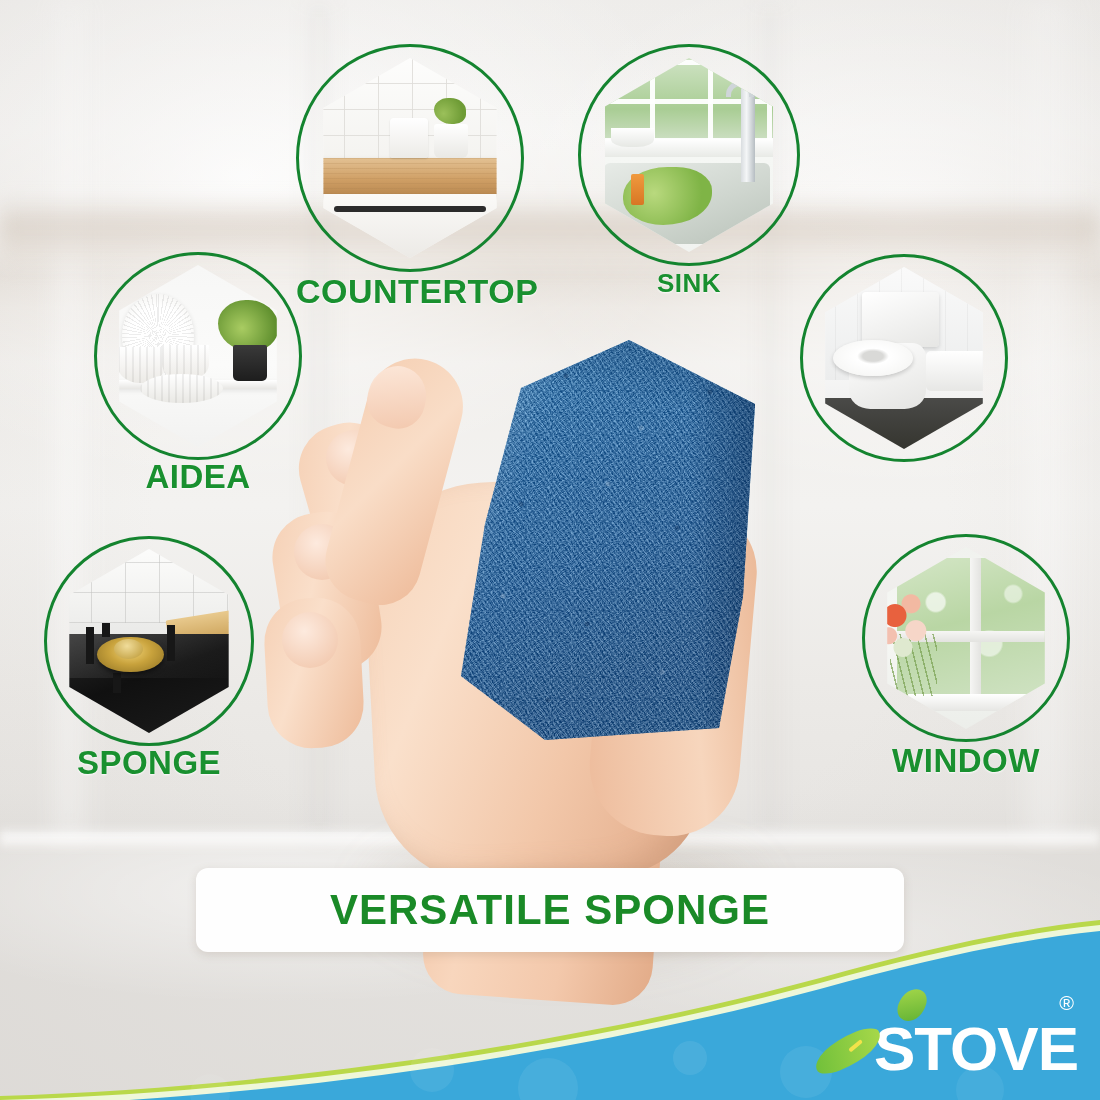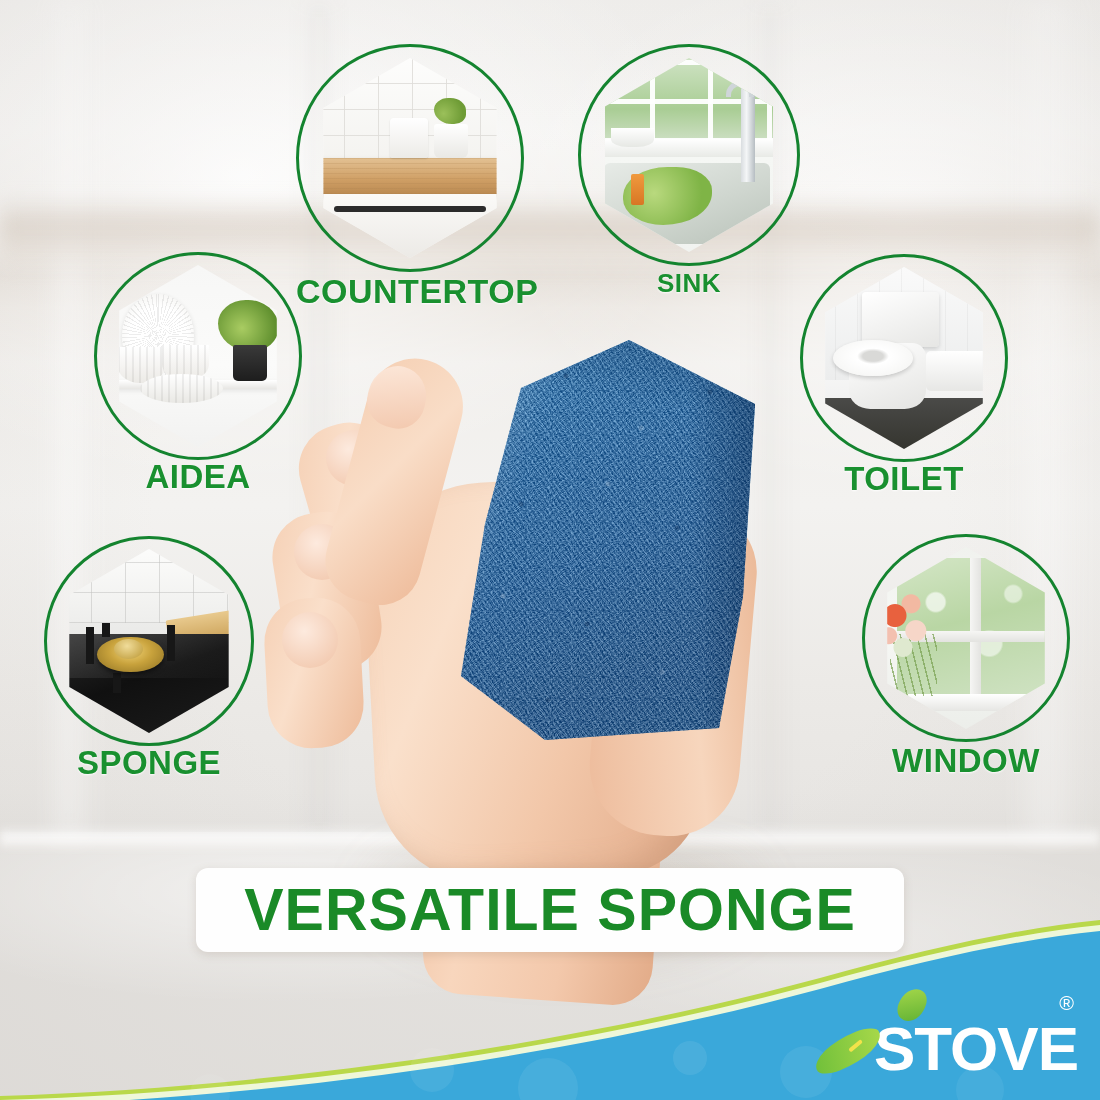--- a/index.html
+++ b/index.html
@@ -244,21 +244,21 @@
     clip-path:polygon(58% 0%, 100% 16%, 96% 64%, 88% 97%, 30% 100%, 2% 84%, 10% 46%, 22% 12%);
     background:
       linear-gradient(108deg, rgba(255,255,255,.26) 0%, rgba(255,255,255,0) 26%),
       linear-gradient(268deg, rgba(0,25,60,.34) 0%, rgba(0,25,60,0) 22%),
       linear-gradient(188deg, rgba(0,25,60,.22) 0%, rgba(0,25,60,0) 18%);}
 
   
   .banner{position:absolute;left:196px;top:868px;width:708px;height:84px;border-radius:12px;
     background:#fefefe;box-shadow:0 3px 10px rgba(120,100,80,.18);
     display:flex;align-items:center;justify-content:center;}
-  .banner span{color:#1a8a27;font-weight:bold;font-size:59px;letter-spacing:1px;white-space:nowrap;}
+  .banner span{color:#1a8a27;font-weight:bold;font-size:42px;letter-spacing:1px;white-space:nowrap;}
 
   
   .footer{position:absolute;left:0;right:0;bottom:0;height:180px;overflow:hidden;}
   .footer svg{position:absolute;left:0;bottom:0;width:1100px;height:180px;}
   .logo{position:absolute;right:22px;bottom:22px;width:300px;height:84px;}
   .logo-text{position:absolute;left:0;bottom:-2px;width:100%;text-align:right;
     color:#ffffff;font-weight:bold;font-size:62px;letter-spacing:-1px;line-height:1;}
   .reg{position:absolute;right:4px;top:-2px;color:#ffffff;font-size:20px;}
   .leaf-a{position:absolute;left:34px;bottom:12px;width:72px;height:30px;
     background:linear-gradient(100deg,#6fbf3a,#a9d94a);
@@ -335,21 +335,20 @@
       <div class="scene s-toilet">
         <div class="wallp"></div>
           <div class="floor"></div>
           <div class="tub"></div>
         <div class="tank"></div>
           <div class="body"></div>
           <div class="seat"></div>
       </div>
     </div>
   </div>
-  <div class="badge-label" style="left:792px;top:460px;width:224px;font-size:33px;">TOILET</div>
 
   <div class="badge" style="left:44px;top:536px;width:210px;height:210px;">
     <div class="ring" style="width:210px;height:210px;"></div>
     <div class="hexwrap" style="left:13px;top:13px;width:184px;height:184px;">
       <div class="scene s-stove">
         <div class="wall"></div>
           <div class="board"></div>
           <div class="glass"></div>
         <div class="grate">
           <i class="g1"></i>

